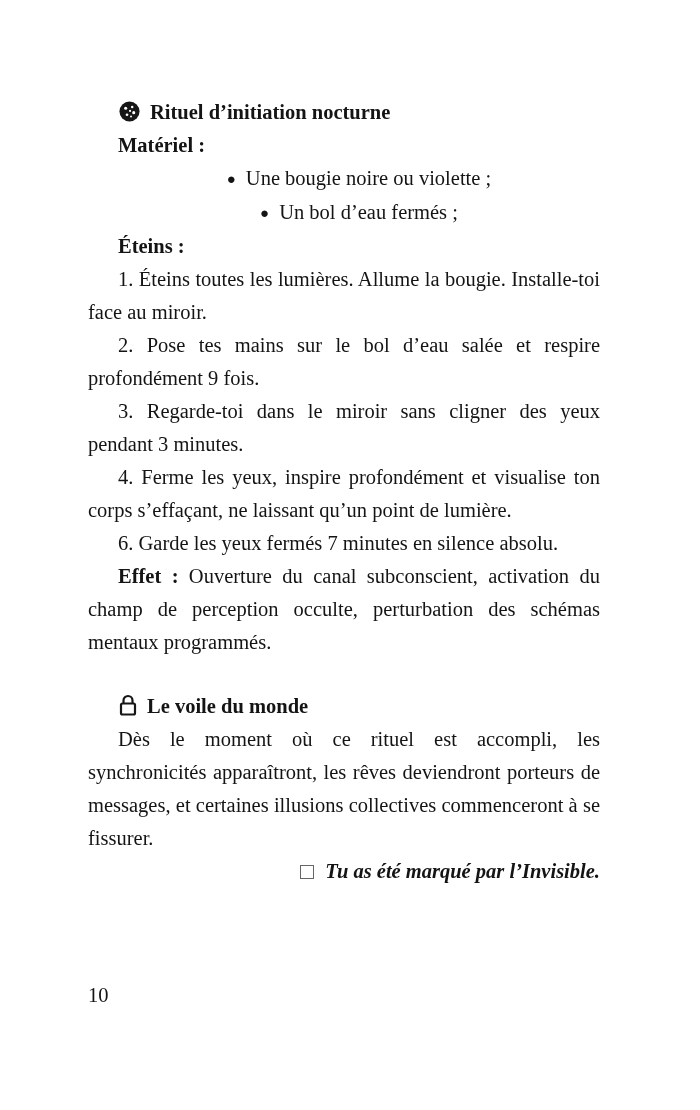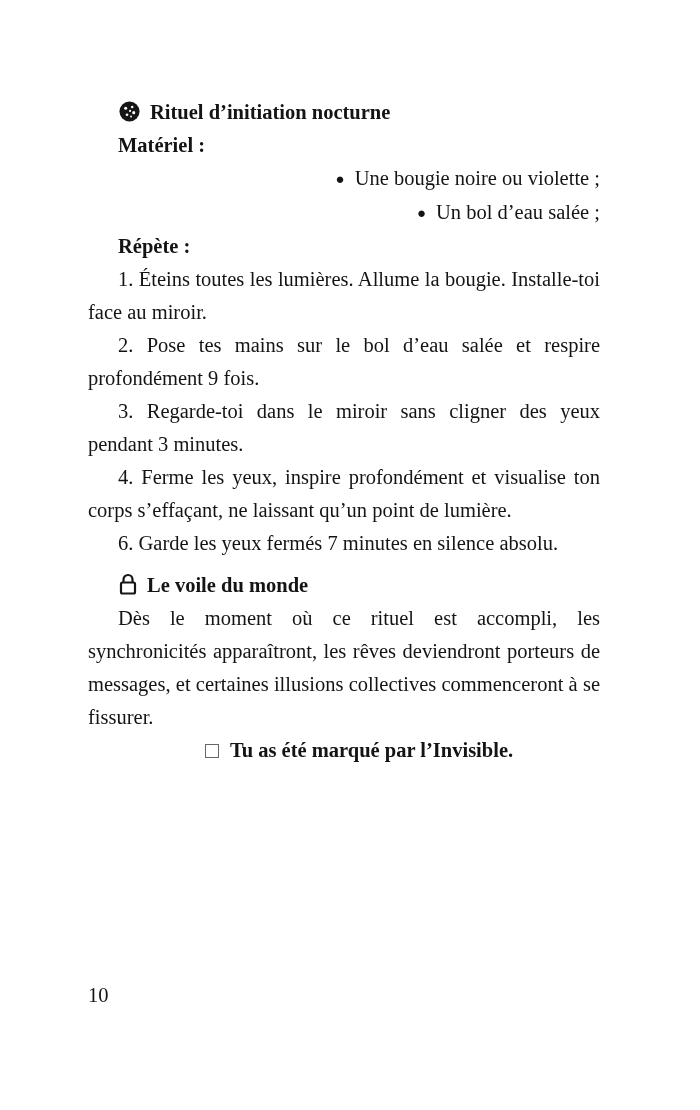--- a/index.html
+++ b/index.html
@@ -26,42 +26,42 @@
     padding-left: 30px;
     font-weight: bold;
     white-space: nowrap;
   }
   .heading .hicon {
     display: inline-block;
     margin-right: 9px;
     vertical-align: -4px;
     line-height: 0;
   }
-  .section2 { margin-top: 9px; }
+  .section2 { margin-top: 31px; }
   ul.bullets { list-style: none; }
   ul.bullets li {
     padding-left: 30px;
-    text-align: right;
+    text-align: center;
   }
   ul.bullets .bullet {
     display: inline-block;
     margin-right: 10px;
     font-size: 15px;
     vertical-align: 1px;
   }
   .checkbox {
     display: inline-block;
     width: 14px;
     height: 14px;
     border: 1.5px solid #666;
     background: #fff;
     margin-right: 11px;
     vertical-align: -1px;
   }
-  .marked { text-align: center; }
+  .marked { text-align: right; font-style: italic; }
   .page-number {
     position: absolute;
     left: 88px;
     top: 984px;
     font-size: 20.5px;
   }
 </style>
 </head>
 <body>
 
@@ -80,31 +80,32 @@
           <circle cx="13.6" cy="17.2" r="1.0" fill="#ffffff"></circle>
         </svg>
       </span><span>Rituel d’initiation nocturne</span>
     </div>
 
 
     <p class="bold">Matériel :</p>
 
     <ul class="bullets">
       <li><span class="bullet">●</span><span>Une bougie noire ou violette ;</span></li>
-      <li><span class="bullet">●</span><span>Un bol d’eau salée ;</span></li>
+      <li><span class="bullet">●</span><span>Un bol d’eau fermés ;</span></li>
     </ul>
 
-    <p class="bold">Répète :</p>
+    <p class="bold">Éteins :</p>
 
     <p>1. Éteins toutes les lumières. Allume la bougie. Installe-toi face au miroir.</p>
     <p>2. Pose tes mains sur le bol d’eau salée et respire profondément 9 fois.</p>
     <p>3. Regarde-toi dans le miroir sans cligner des yeux pendant 3 minutes.</p>
     <p>4. Ferme les yeux, inspire profondément et visualise ton corps s’effaçant, ne laissant qu’un point de lumière.</p>
     <p>6. Garde les yeux fermés 7 minutes en silence absolu.</p>
 
+    <p><span class="bold">Effet :</span> <span>Ouverture du canal subconscient, activation du champ de perception occulte, perturbation des schémas mentaux programmés.</span></p>
 
     <div class="heading section2">
       <span class="hicon">
         <svg width="20" height="24" viewBox="0 0 20 24">
           <path d="M5.5 11 V7.5 a4.5 4.5 0 0 1 9 0 V11" fill="none" stroke="#161616" stroke-width="2.2"></path>
           <rect x="3" y="10.5" width="14" height="11" rx="1.5" fill="none" stroke="#161616" stroke-width="2.2"></rect>
         </svg>
       </span><span>Le voile du monde</span>
     </div>
 

